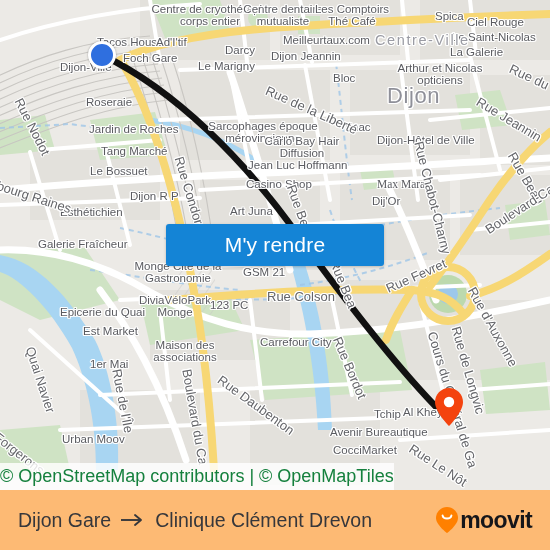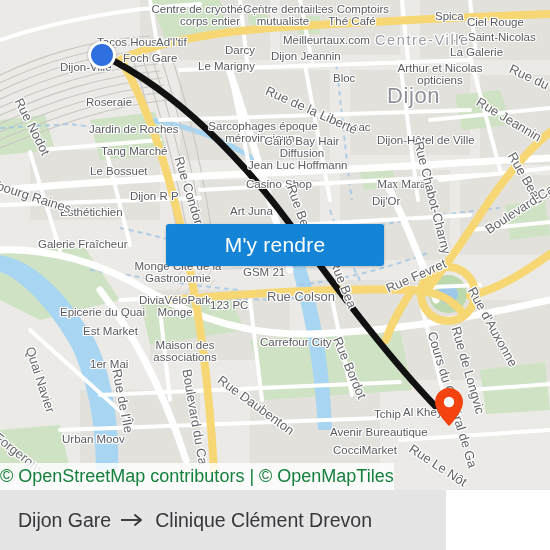--- a/index.html
+++ b/index.html
@@ -65,22 +65,22 @@
     position:absolute; left:0; top:463px; height:27px;
     padding:0 0;
     display:flex; align-items:center;
     background:rgba(255,255,255,.82);
     font-size:18px; color:#15803d;
     white-space:nowrap;
   }
 
   
   .footer {
-    position:absolute; left:0; top:490px; width:446px; height:60px;
-    background:#e5e5e5;
+    position:absolute; left:0; top:490px; width:550px; height:60px;
+    background:#fdba74;
     display:flex; align-items:center;
     padding:0 18px;
   }
   .route-title {
     display:flex; align-items:center; gap:9px;
     font-size:19.5px; color:#36373b;
   }
   .arrow-ico { display:block; }
   .logo { margin-left:auto; display:flex; align-items:center; gap:2px; }
   .logo-word { font-size:23px; font-weight:bold; color:#15161a; letter-spacing:-.6px; }
@@ -336,14 +336,21 @@
       <span>Dijon Gare</span>
       <span class="arrow-ico">
         <svg width="26" height="14" viewBox="0 0 26 14">
           <line x1="1" y1="7" x2="20" y2="7" stroke="#36373b" stroke-width="1.9"></line>
           <polyline points="15,2 21,7 15,12" fill="none" stroke="#36373b" stroke-width="1.9" stroke-linecap="round" stroke-linejoin="round"></polyline>
         </svg>
       </span>
       <span>Clinique Clément Drevon</span>
     </div>
 
+    <div class="logo">
+      <svg width="22" height="26" viewBox="0 0 22 26">
+        <path d="M11,0 C4.93,0 0,4.93 0,11 C0,18 11,26 11,26 C11,26 22,18 22,11 C22,4.93 17.07,0 11,0 Z" fill="#ff8000"></path>
+        <path d="M6.6,8.6 C7.4,12.6 14.6,12.6 15.4,8.6" fill="none" stroke="#ffffff" stroke-width="2" stroke-linecap="round"></path>
+      </svg>
+      <span class="logo-word">moovit</span>
+    </div>
   </div>
 </div>
 
 </body></html>

